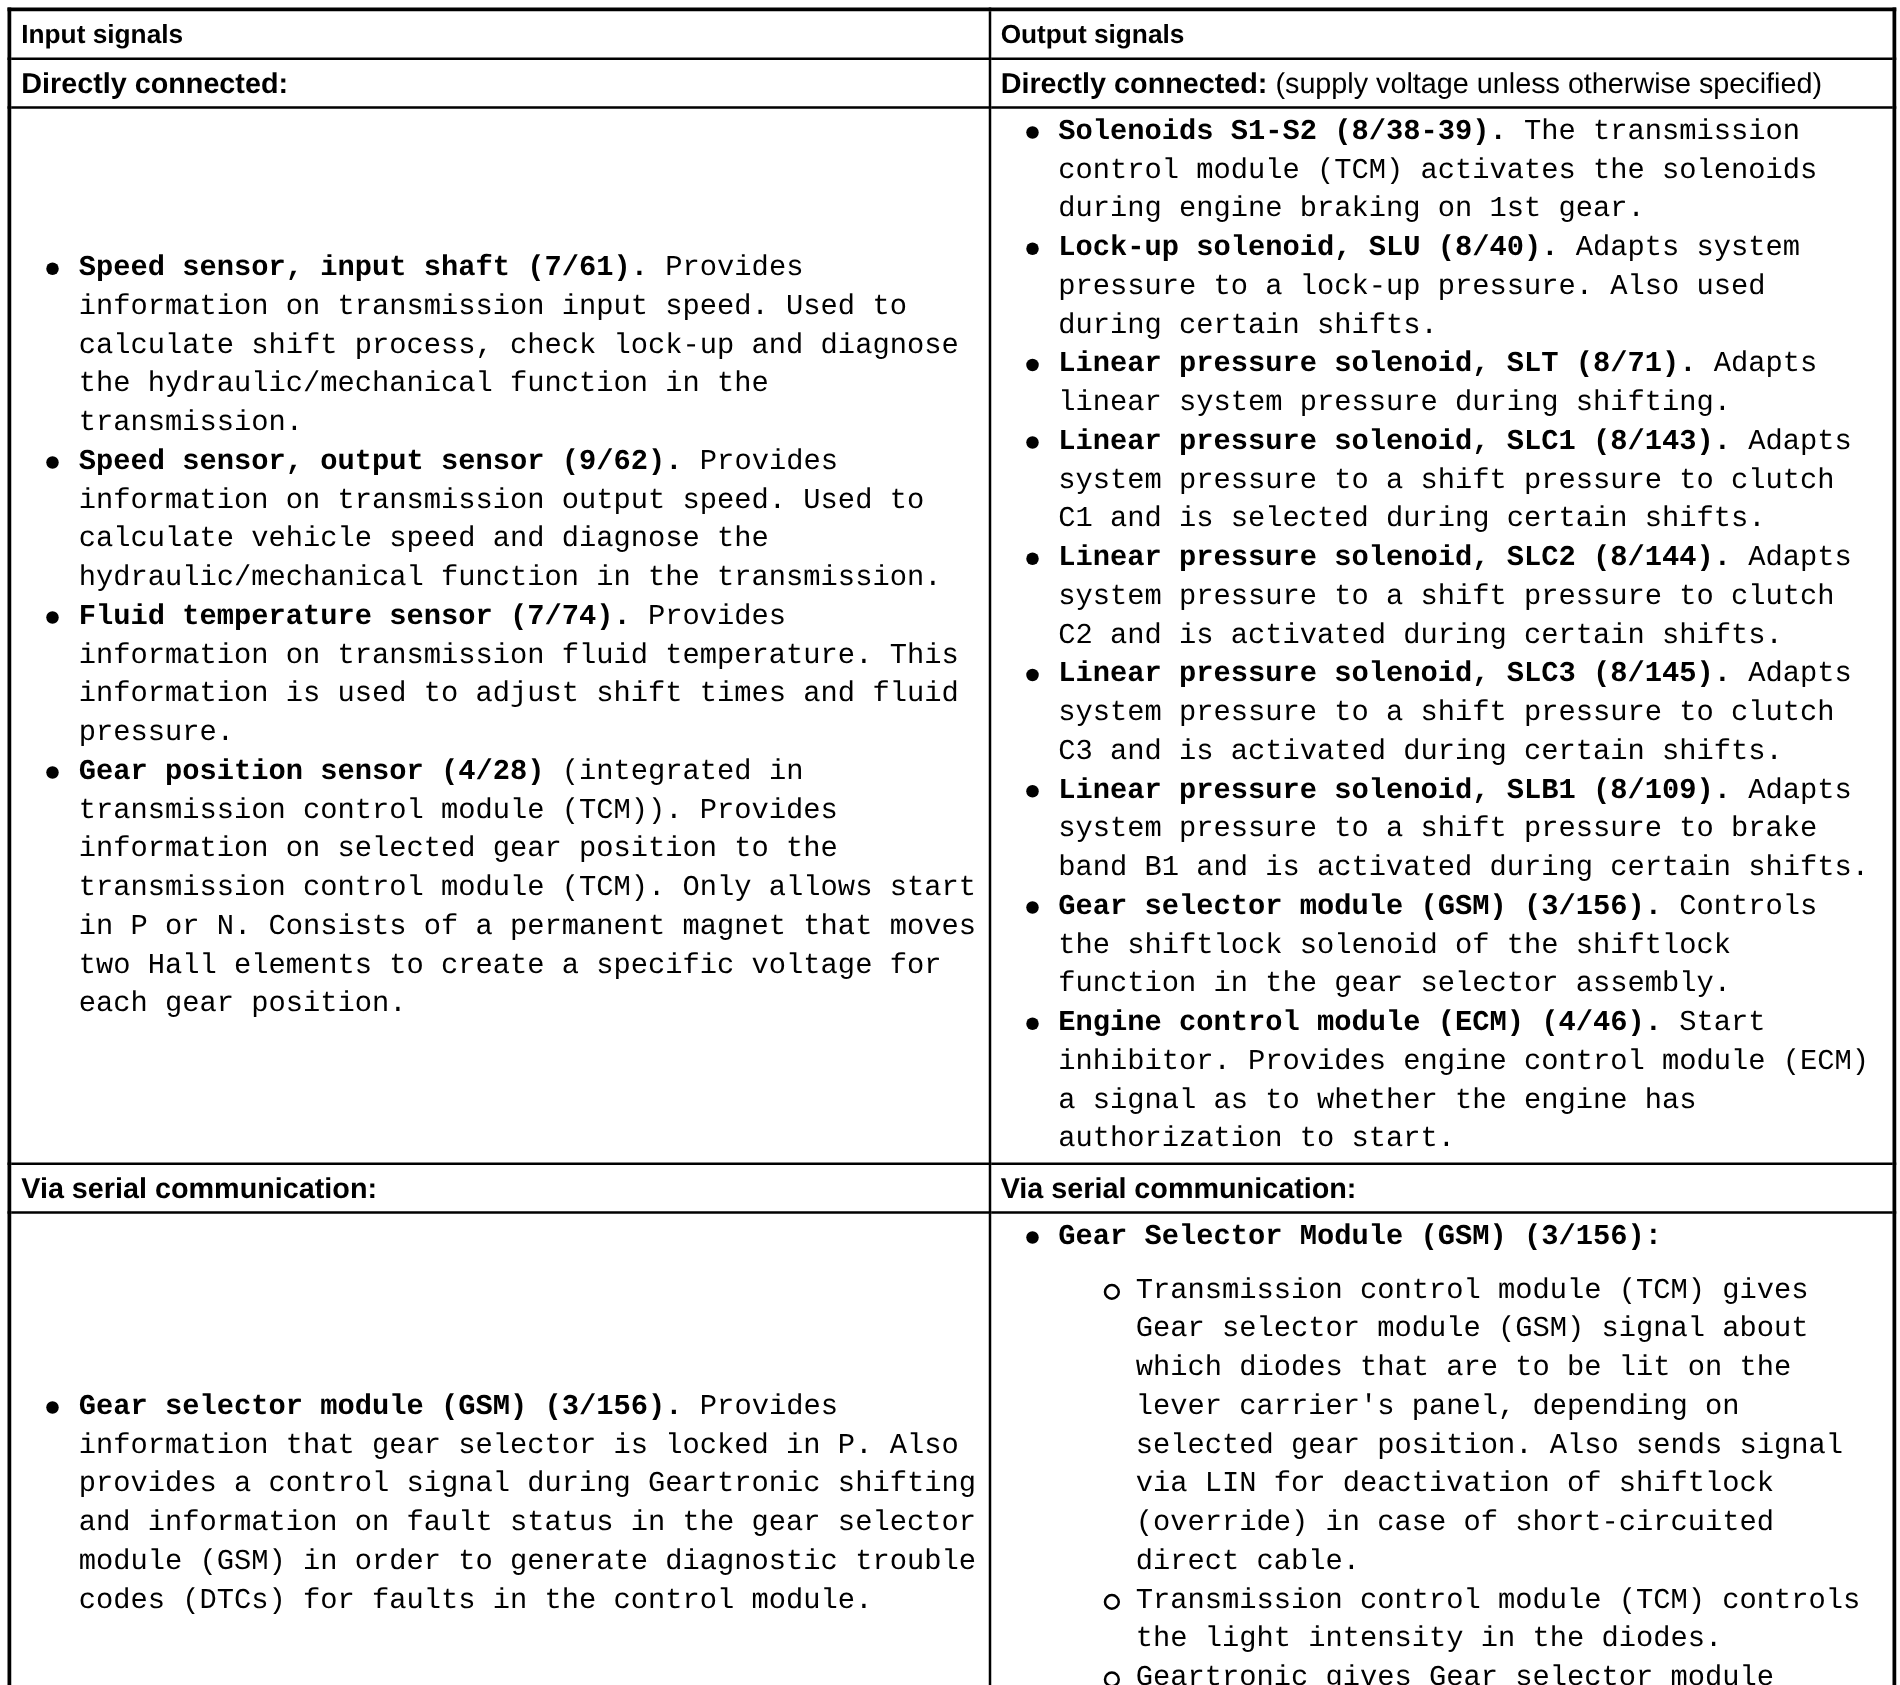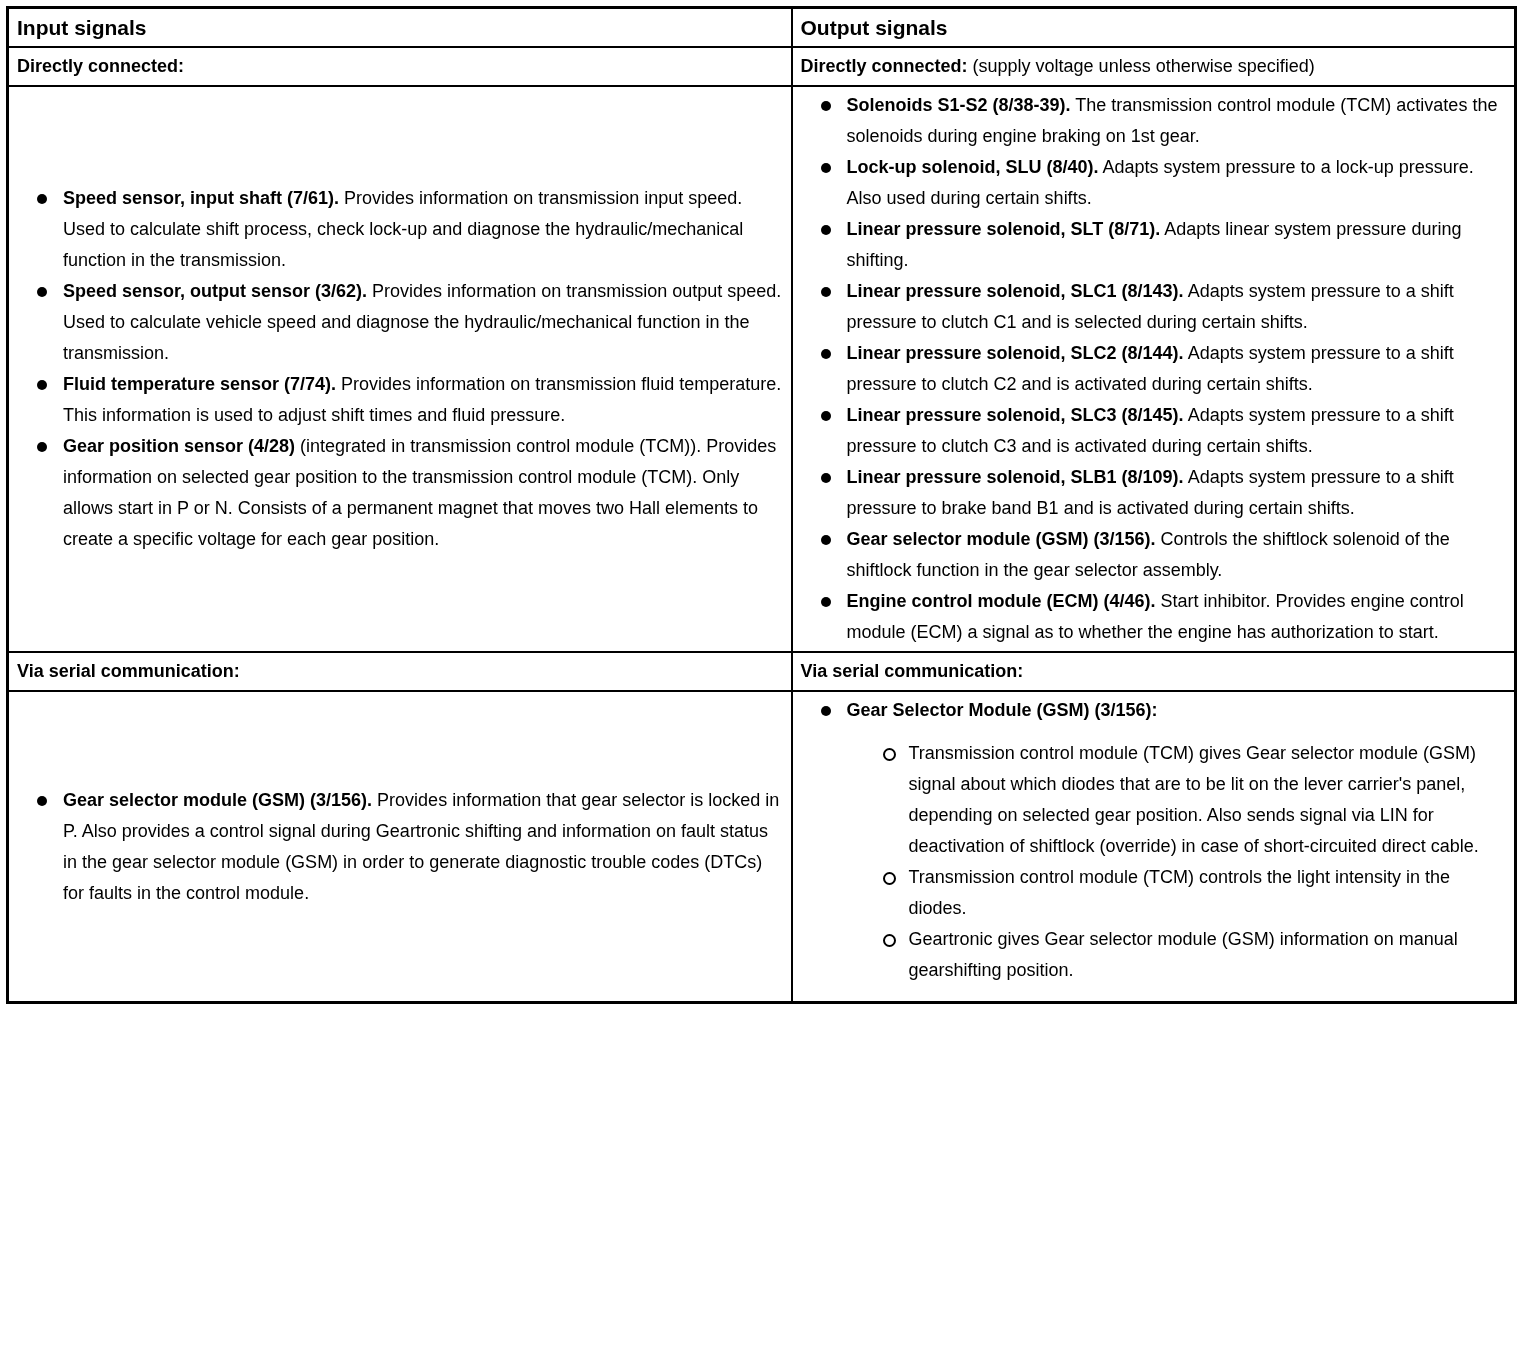--- a/index.html
+++ b/index.html
@@ -8,33 +8,33 @@
   .page { width: 1408px; min-height: 1348px; padding: 6px; background: #fff; }
   table.signals {
     width: 1508px;
     border-collapse: collapse;
     table-layout: fixed;
     border: 3px solid #000;
   }
   th, td {
     border: 2px solid #000;
     padding: 3px 8px;
-    font-size: 18px;
+    font-size: 23px;
     line-height: 31px;
     text-align: left;
     vertical-align: top;
     word-wrap: break-word;
   }
   th { font-weight: 700; font-size: 21px; }
   .vmid { vertical-align: middle; }
   .lbl { font-weight: 700; }
   .b { font-weight: 700; }
   .note-cell { padding-right: 56px; }
   ul.blist { list-style: none; margin: 0; padding: 0 0 0 16px; }
-  ul.blist > li { position: relative; padding-left: 30px; }
+  ul.blist > li { position: relative; padding-left: 30px; font-family: Liberation Mono, monospace; }
   ul.blist > li::before {
     content: "";
     position: absolute;
     left: 4px;
     top: 11px;
     width: 10px;
     height: 10px;
     border-radius: 50%;
     background: #000;
   }
@@ -70,21 +70,21 @@
 
       <tr>
         <td class="vmid lbl">Directly connected:</td>
         <td class="note-cell"><span class="b">Directly connected:</span><span> (supply voltage unless otherwise specified)</span></td>
       </tr>
 
       <tr>
         <td class="vmid">
           <ul class="blist">
             <li><span class="b">Speed sensor, input shaft (7/61).</span><span> Provides information on transmission input speed. Used to calculate shift process, check lock-up and diagnose the hydraulic/mechanical function in the transmission.</span></li>
-            <li><span class="b">Speed sensor, output sensor (3/62).</span><span> Provides information on transmission output speed. Used to calculate vehicle speed and diagnose the hydraulic/mechanical function in the transmission.</span></li>
+            <li><span class="b">Speed sensor, output sensor (9/62).</span><span> Provides information on transmission output speed. Used to calculate vehicle speed and diagnose the hydraulic/mechanical function in the transmission.</span></li>
             <li><span class="b">Fluid temperature sensor (7/74).</span><span> Provides information on transmission fluid temperature. This information is used to adjust shift times and fluid pressure.</span></li>
             <li><span class="b">Gear position sensor (4/28)</span><span> (integrated in transmission control module (TCM)). Provides information on selected gear position to the transmission control module (TCM). Only allows start in P or N. Consists of a permanent magnet that moves two Hall elements to create a specific voltage for each gear position.</span></li>
           </ul>
         </td>
         <td>
           <ul class="blist">
             <li><span class="b">Solenoids S1-S2 (8/38-39).</span><span> The transmission control module (TCM) activates the solenoids during engine braking on 1st gear.</span></li>
             <li><span class="b">Lock-up solenoid, SLU (8/40).</span><span> Adapts system pressure to a lock-up pressure. Also used during certain shifts.</span></li>
             <li><span class="b">Linear pressure solenoid, SLT (8/71).</span><span> Adapts linear system pressure during shifting.</span></li>
             <li><span class="b">Linear pressure solenoid, SLC1 (8/143).</span><span> Adapts system pressure to a shift pressure to clutch C1 and is selected during certain shifts.</span></li>

